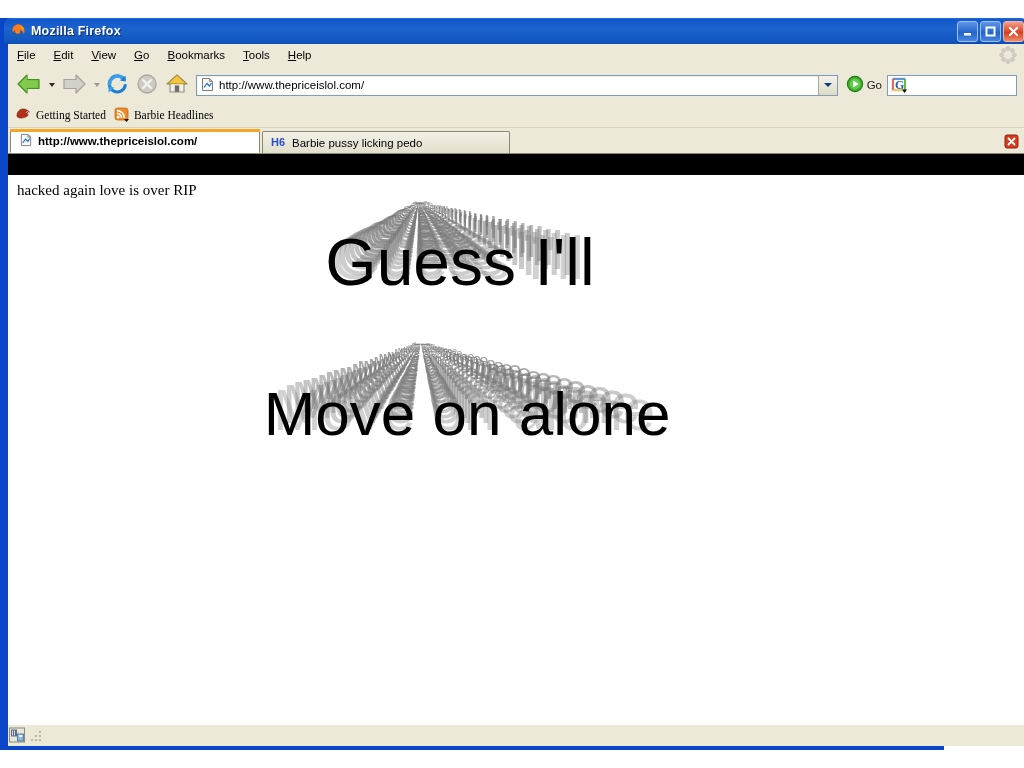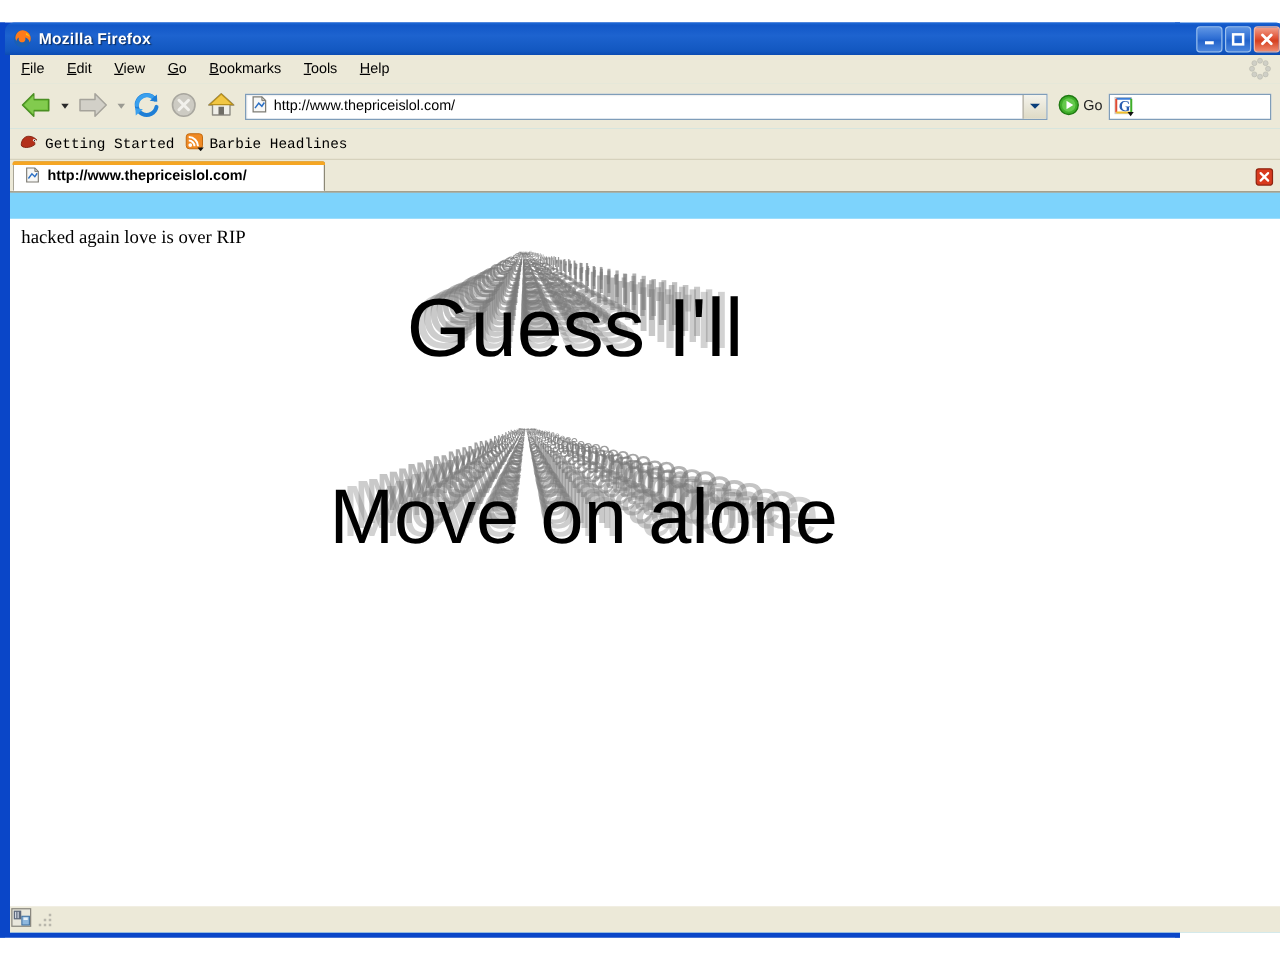--- a/index.html
+++ b/index.html
@@ -45,21 +45,21 @@
   }
   .tbbtn.close{
     background:linear-gradient(180deg,#f2a08a 0%,#e1563a 42%,#d6401f 56%,#ef8a6e 100%);
     border:1px solid #f0b5a2;
   }
   .tbbtn .gl{position:absolute;left:0;right:0;top:0;bottom:0;display:flex;align-items:center;justify-content:center;}
 
   
   #client{
     position:absolute;left:4px;top:26px;width:1016px;height:702px;
-    background:#7dd3fc;
+    background:#000000;
   }
 
   
   #menubar{
     height:22px;background:#ece9d8;display:flex;align-items:center;
     border-bottom:1px solid #ece9d8;position:relative;
   }
   .menu-item{
     padding:3px 9px;color:#000;font-size:11.5px;
     font-family:"Liberation Sans",sans-serif;cursor:default;
@@ -108,21 +108,21 @@
     display:flex;align-items:center;box-sizing:border-box;margin-right:3px;
   }
   #searchbox .sicon{margin:0 2px 0 3px;display:flex;align-items:center;}
 
   
   #bookmarks{
     height:24px;background:#ece9d8;display:flex;align-items:center;
     padding-left:6px;border-bottom:1px solid #d6d2bd;
   }
   .bm{display:flex;align-items:center;gap:4px;padding:1px 6px 1px 2px;cursor:default;}
-  .bm .bmlabel{font-size:11.5px;color:#000;font-family:Liberation Mono, monospace;}
+  .bm .bmlabel{font-size:11.5px;color:#000;font-family:Liberation Serif, serif;}
 
   
   #tabstrip{
     height:26px;background:#ece9d8;display:flex;align-items:flex-end;
     padding:0 2px;position:relative;box-sizing:border-box;
     border-bottom:1px solid #8c8876;
   }
   .tab{
     height:22px;margin-right:2px;display:flex;align-items:center;gap:5px;
     padding:0 8px;box-sizing:border-box;cursor:default;
@@ -375,20 +375,28 @@
         <span>
           <svg width="14" height="14" viewBox="0 0 15 15">
             <path d="M2.5 1.5 h7 l3 3 v9 h-10 z" fill="#f7f7f5" stroke="#7e7c74" stroke-width="1"></path>
             <path d="M9.5 1.5 v3 h3 z" fill="#c9c7bf" stroke="#7e7c74" stroke-width=".8"></path>
             <path d="M4 10.5 L7 6.5 L9.5 9 L11.5 6" stroke="#2b6fc4" stroke-width="1.2" fill="none"></path>
           </svg>
         </span>
         <span class="tablabel">http://www.thepriceislol.com/</span>
       </div>
 
+      <div class="tab" style="width:248px">
+        <span>
+          <svg width="16" height="14" viewBox="0 0 16 14">
+            <text x="0" y="11" font-family="Liberation Sans, sans-serif" font-size="11" font-weight="bold" fill="#2a4ec7">H6</text>
+          </svg>
+        </span>
+        <span class="tablabel">Barbie pussy licking pedo</span>
+      </div>
 
 
       <div id="tabclose">
         <svg width="15" height="15" viewBox="0 0 15 15">
           <rect x="1" y="1" width="13" height="13" rx="2" fill="#d83a1e" stroke="#8f2410" stroke-width="1"></rect>
           <path d="M4.5 4.5 L10.5 10.5 M10.5 4.5 L4.5 10.5" stroke="#fff" stroke-width="1.8" stroke-linecap="round"></path>
         </svg>
       </div>
     </div>
 

